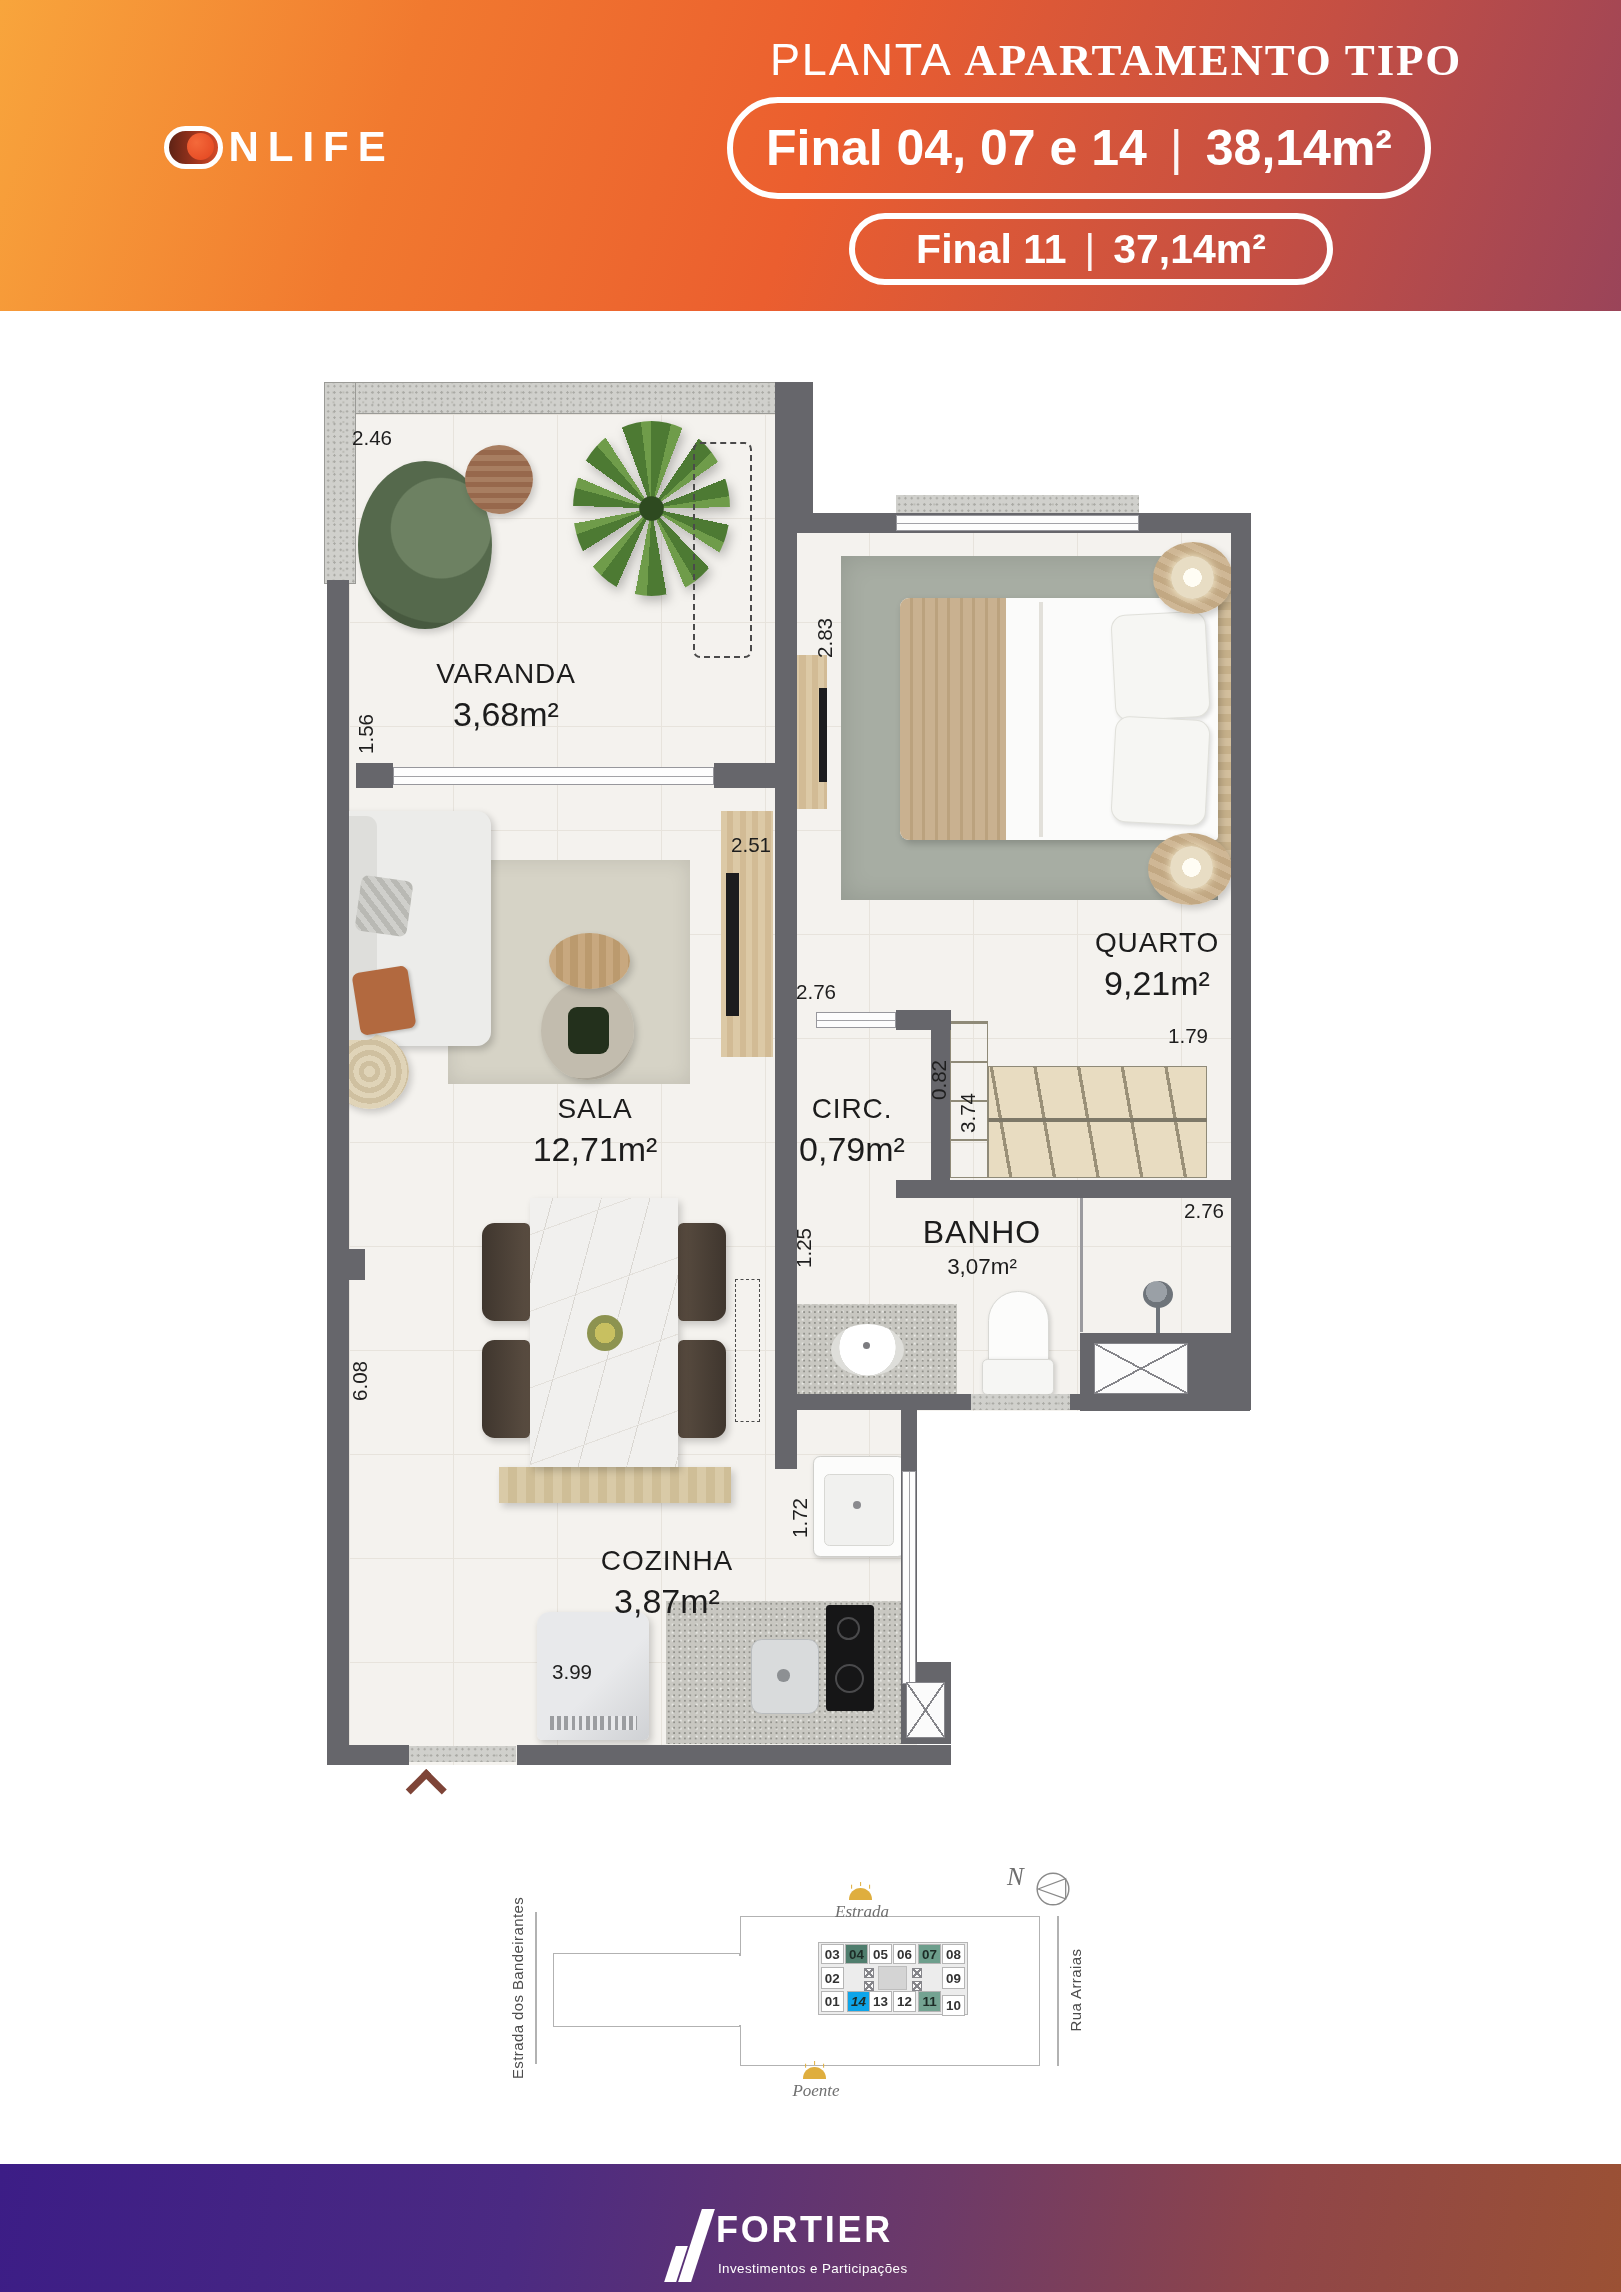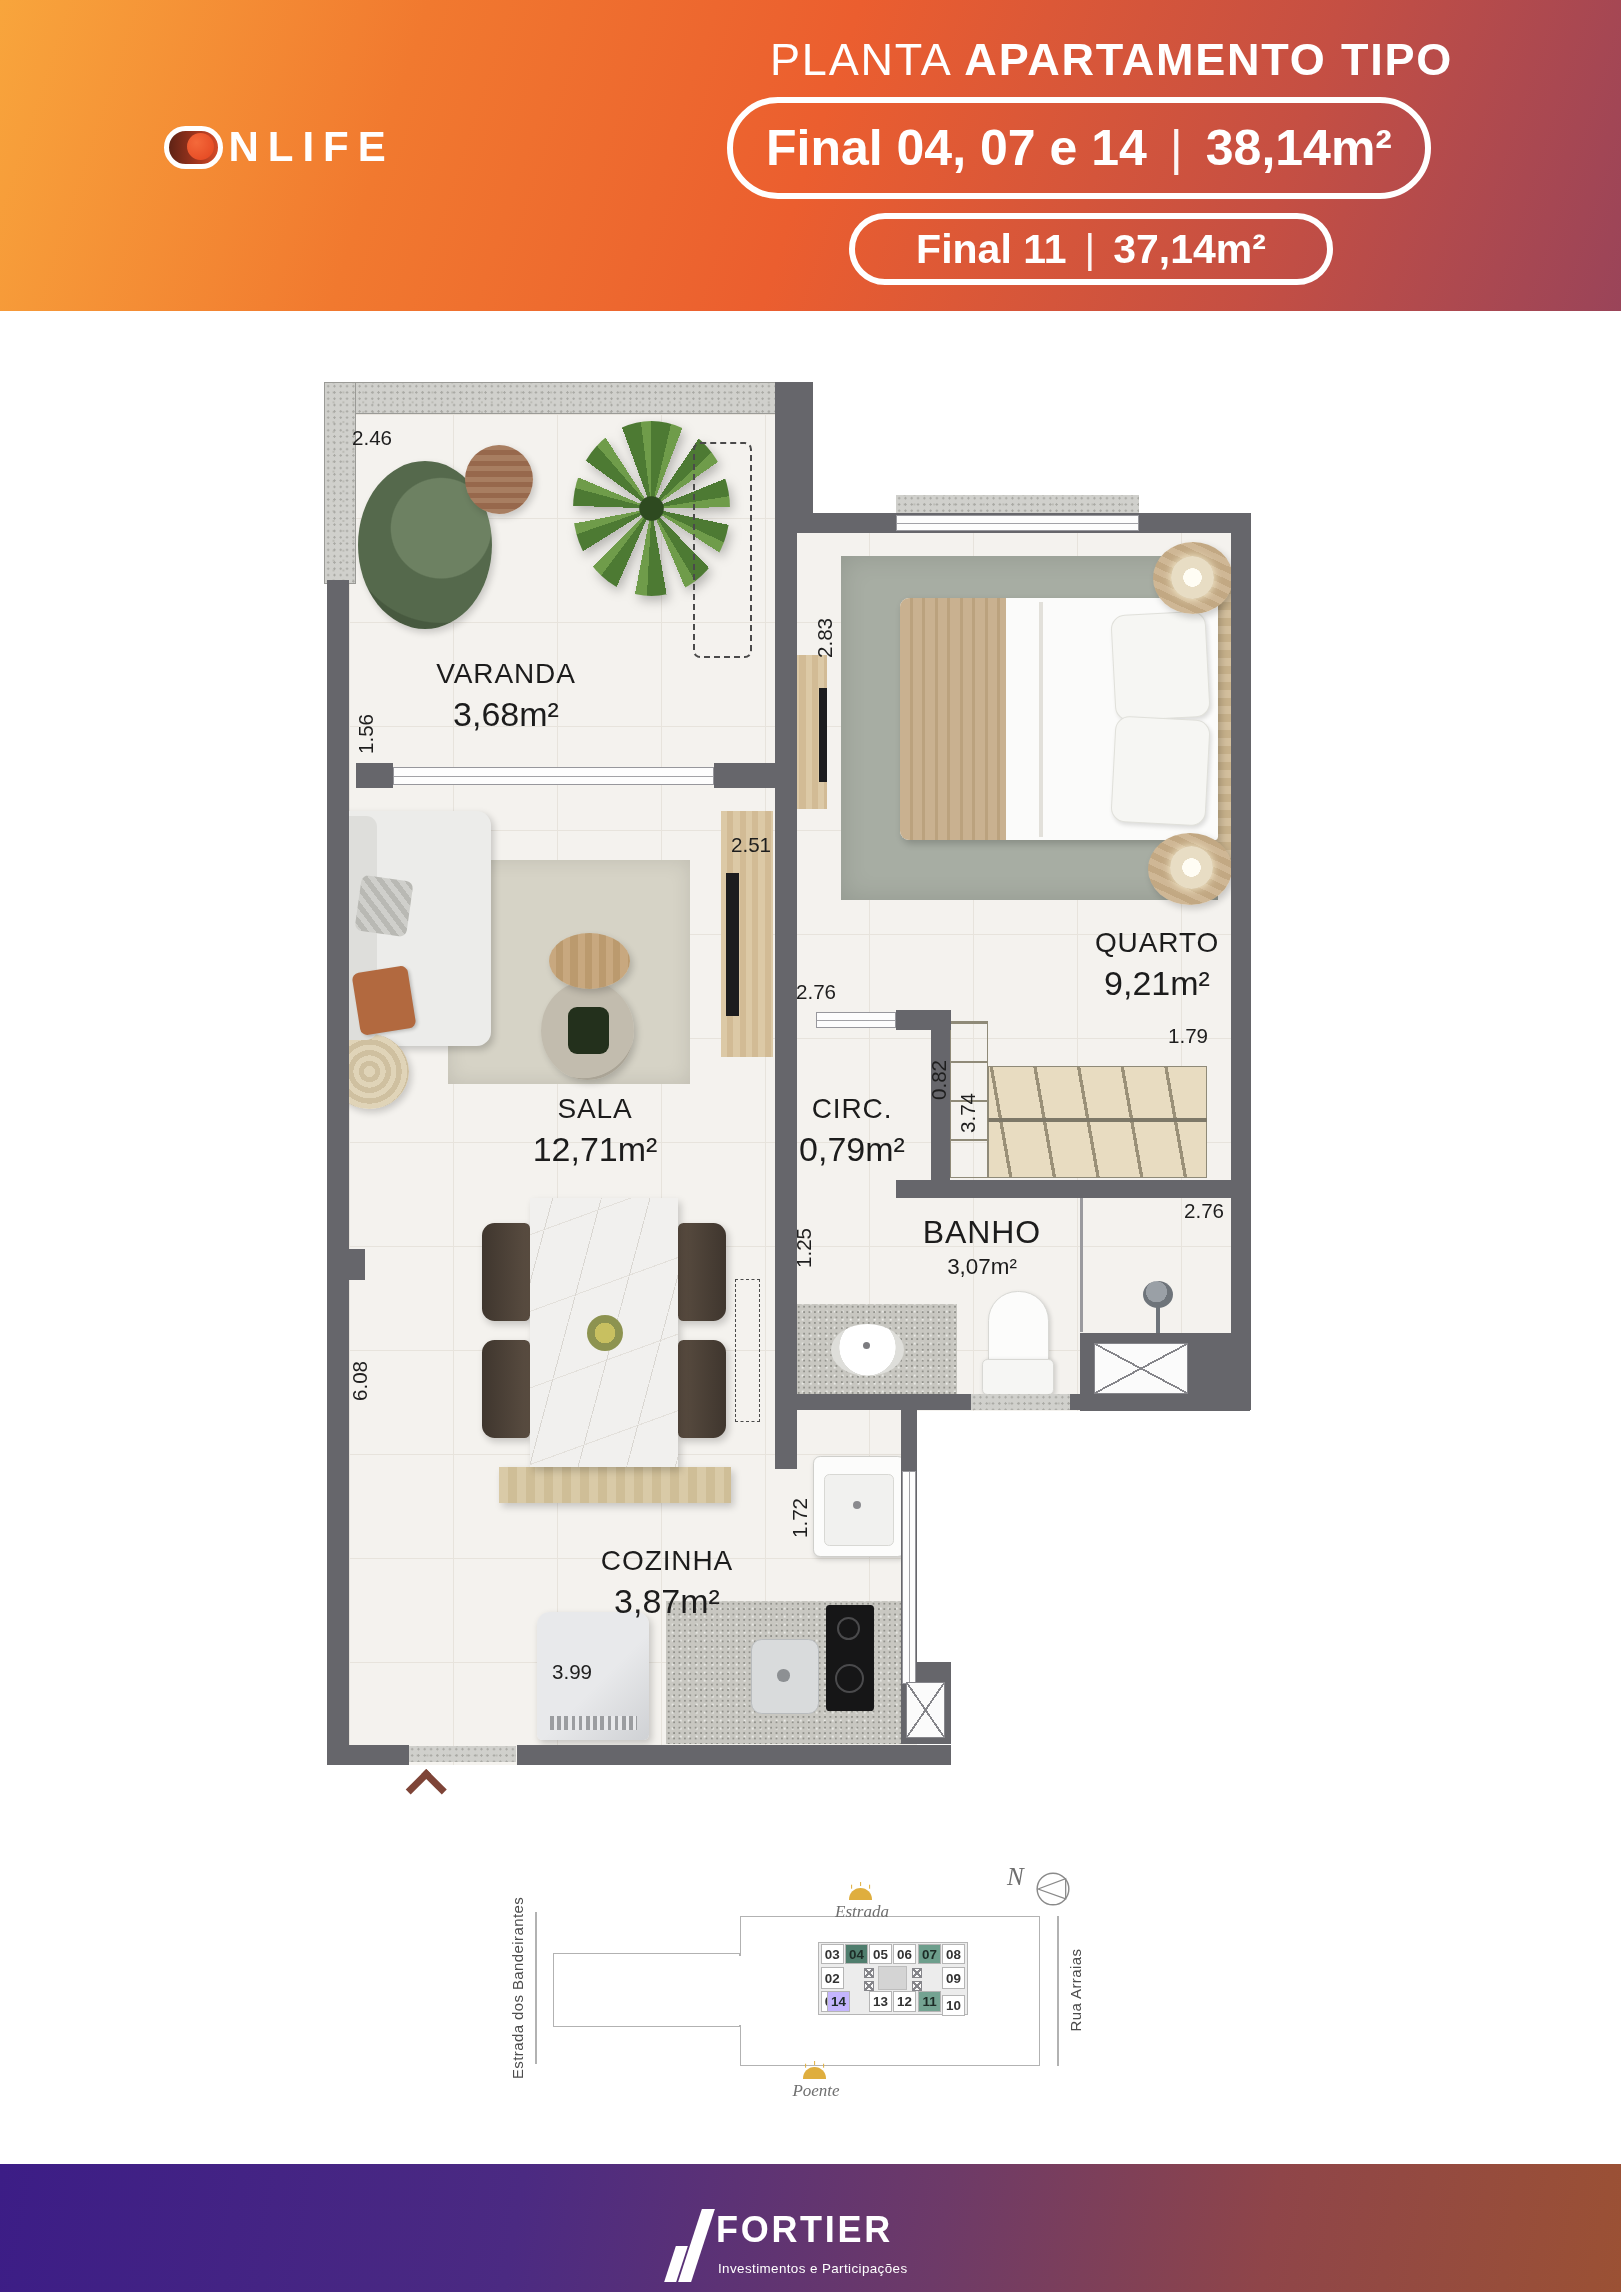--- a/index.html
+++ b/index.html
@@ -12,21 +12,21 @@
        background:linear-gradient(108deg,#f8a53c 0%,#f1792f 25%,#eb5e2f 50%,#c54f43 78%,#9a4459 100%);}
   .logo{position:absolute;left:164px;top:122px;height:50px;display:flex;align-items:center;}
   .logo-pill{position:relative;width:59px;height:43px;border:5.4px solid #fff;border-radius:27px;
              background:linear-gradient(90deg,#5e2315 0%,#93311c 45%,#d44a28 100%);box-sizing:border-box;}
   .logo-knob{position:absolute;right:3.6px;top:2.7px;width:27px;height:27px;border-radius:50%;
              background:radial-gradient(circle at 35% 35%,#f4693a,#e2441f);}
   .logo-text{color:#fff;font-size:42px;font-weight:bold;letter-spacing:9px;margin-left:5.4px;line-height:1;}
   .hdr-title{position:absolute;left:770px;top:34px;width:618px;text-align:center;color:#fff;
              font-size:45px;letter-spacing:1.8px;white-space:nowrap;}
   .t-reg{font-weight:400;margin-top:44px;}
-  .t-bold{font-weight:800;}
+  .t-bold{font-weight:800;font-family:Liberation Serif, serif;}
   .pill{position:absolute;border:6.3px solid #fff;border-radius:63px;display:flex;align-items:center;
         justify-content:center;color:#fff;font-weight:800;box-sizing:border-box;gap:23px;}
   .pill-1{left:727px;top:97px;width:704px;height:102px;font-size:50px;}
   .pill-2{left:849px;top:213px;width:484px;height:72px;font-size:41px;gap:18px;}
   .pill .sep{font-weight:400;opacity:.95;}
 
   
   .floor{background-color:#f4f2ee;
          background-image:linear-gradient(#e7e3dc 0.9px,transparent 0.9px),
                           linear-gradient(90deg,#e7e3dc 0.9px,transparent 0.9px);
@@ -273,21 +273,21 @@
     <div class="unit" style="left:1.8px;top:0.9px;">03</div>
     <div class="unit" style="left:26px;top:0.9px;background:#4f7d6d;color:#1d2b26;">04</div>
     <div class="unit" style="left:50px;top:0.9px;">05</div>
     <div class="unit" style="left:74px;top:0.9px;">06</div>
     <div class="unit" style="left:99px;top:0.9px;background:#6d9e8c;color:#1d2b26;">07</div>
     <div class="unit" style="left:123px;top:0.9px;">08</div>
     <div class="unit" style="left:1.8px;top:24px;height:22.4px;">02</div>
     <div class="unit" style="left:123px;top:24px;height:22.4px;">09</div>
     <div class="abs" style="left:59px;top:23px;width:29px;height:24px;background:#d4d4d4;border:0.9px solid #bdbdbd;box-sizing:border-box;"></div>
     <div class="unit" style="left:1.8px;top:48px;">01</div>
-    <div class="unit" style="left:8px;top:48px;background:#c4b5fd;color:#1d2b26;">14</div>
+    <div class="unit" style="left:28px;top:48px;background:#0ea5e9;color:#1d2b26;font-style:italic;">14</div>
     <div class="unit" style="left:50px;top:48px;">13</div>
     <div class="unit" style="left:74px;top:48px;">12</div>
     <div class="unit" style="left:99px;top:48px;background:#74a392;color:#1d2b26;">11</div>
     <div class="unit" style="left:123px;top:52px;text-align:center;">10</div>
     <div class="xbox" style="position:absolute;left:45px;top:25px;width:9.9px;height:9.9px;"></div>
     <div class="xbox" style="position:absolute;left:93px;top:25px;width:9.9px;height:9.9px;"></div>
     <div class="xbox" style="position:absolute;left:45px;top:38px;width:9.9px;height:9.9px;"></div>
     <div class="xbox" style="position:absolute;left:93px;top:38px;width:9.9px;height:9.9px;"></div>
   </div>
 

